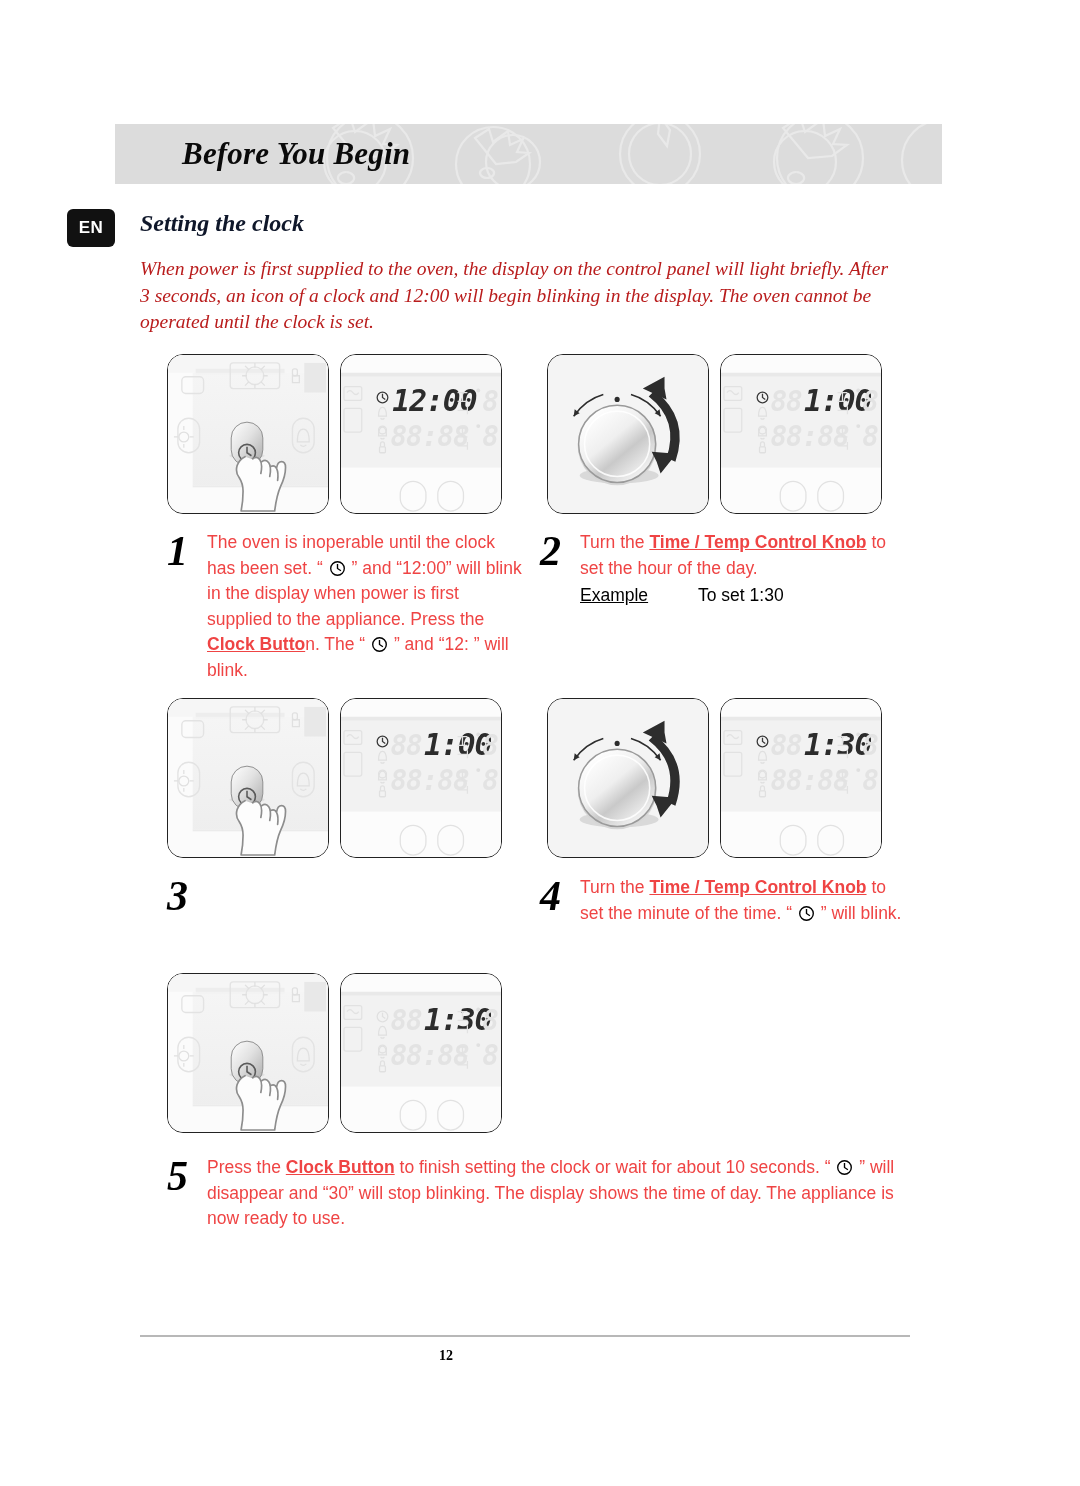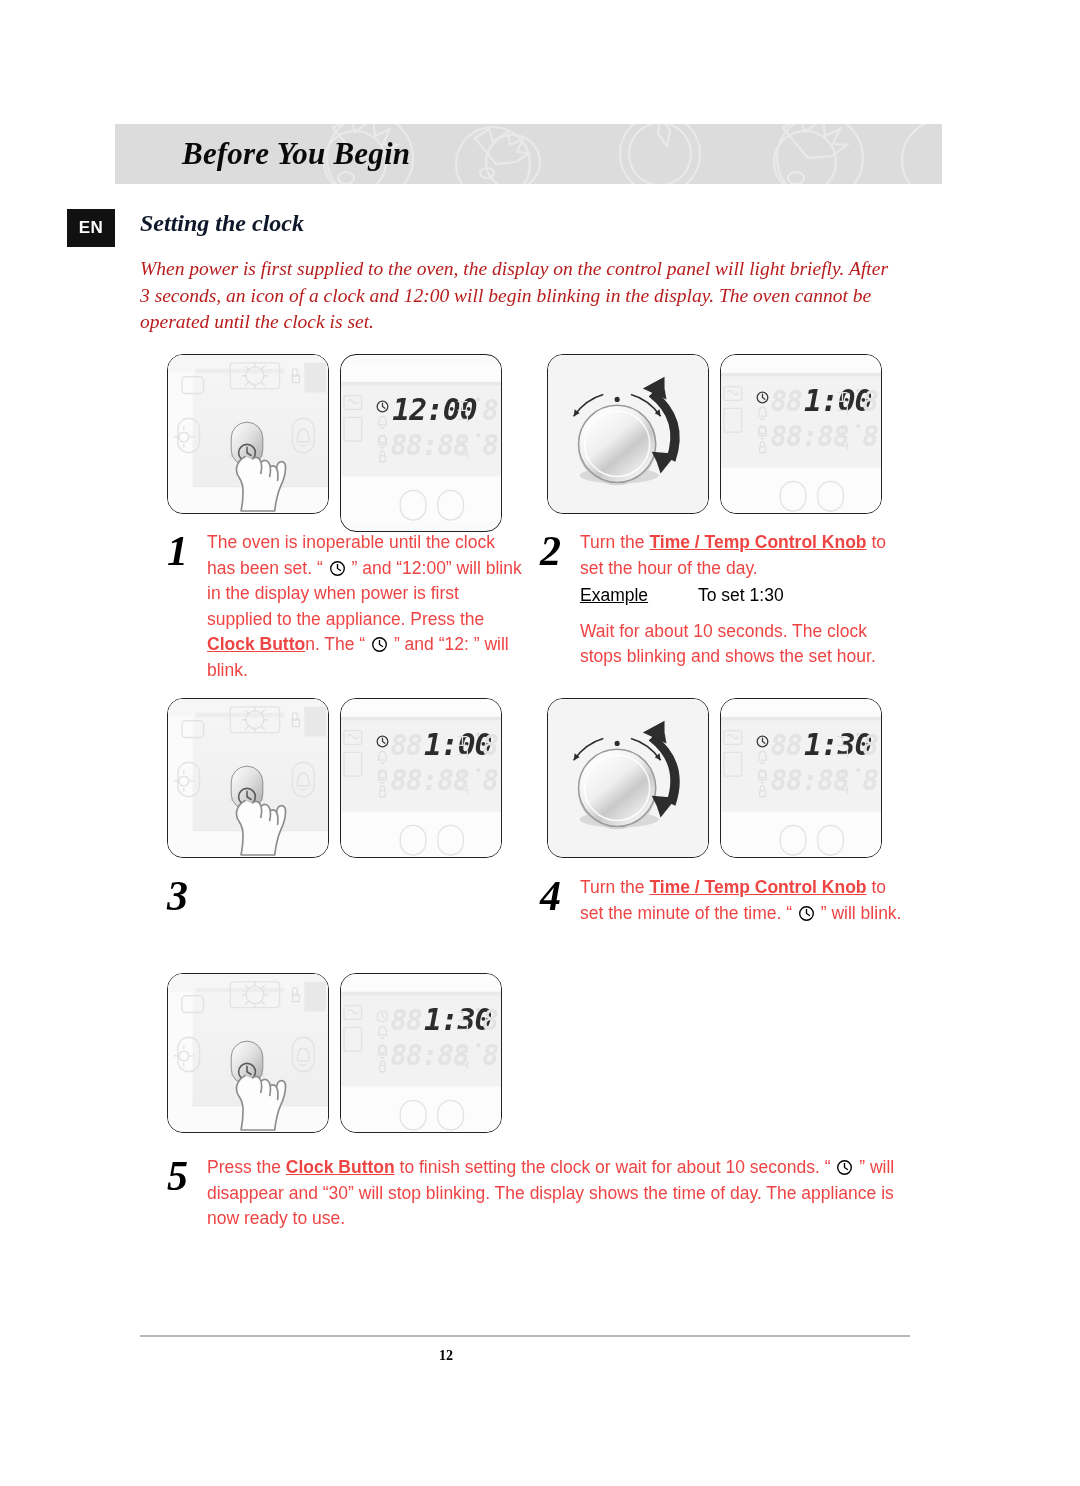--- a/index.html
+++ b/index.html
@@ -46,20 +46,21 @@
     left: 67px; top: 209px;
     width: 48px; height: 38px;
     background: #111;
     color: #fff;
     font-size: 17px;
     font-weight: bold;
     display: flex;
     align-items: center;
     justify-content: center;
     letter-spacing: 0.5px;
+    border-radius: 6px;
   }
   .section-title {
     position: absolute;
     left: 140px; top: 210px;
     font-family: "Liberation Serif", serif;
     font-style: italic;
     font-weight: bold;
     font-size: 24px;
     color: #0f172a;
     white-space: nowrap;
@@ -219,21 +220,21 @@
 
     <g fill="#fdfdfd" stroke="#8d8d8d" stroke-width="1.7" stroke-linejoin="round" stroke-linecap="round">
       <path d="M78 103 q-6 3 -8 9 q-2 7 2 12 q4 6 4 14 q0 10 -2 20 l34 0 q2 -16 6 -25 q5 -10 5 -19 q0 -6 -4 -6 q-4 0 -5 6"></path>
       <path d="M86 105 q4 -3 7 1 q3 4 1 14"></path>
       <path d="M95 108 q4 -3 7 1 q3 4 1 14"></path>
       <path d="M104 113 q4 -2 6 2 q2 4 1 12"></path>
     </g>
   </svg>
 </div>
 
-<div class="panel" style="left:340px; top:354px; width:162px; height:178px;">
+<div class="panel" style="left:340px; top:354px; width:162px; height:160px;">
   <svg viewBox="0 0 162 160">
     <rect x="0" y="0" width="162" height="160" fill="#fcfcfc"></rect>
     <rect x="0" y="22" width="162" height="92" fill="#f2f2f2"></rect>
     <rect x="0" y="18" width="162" height="4" fill="#e9e9e9"></rect>
     <g fill="none" stroke="#e2e2e2" stroke-width="1.3">
       <rect x="3" y="32" width="18" height="14" rx="2"></rect>
       <rect x="3" y="54" width="18" height="24" rx="2"></rect>
       <path d="M6 38 q3 -4 6 0 q3 4 6 0"></path>
       <rect x="60" y="128" width="26" height="30" rx="13"></rect>
       <rect x="98" y="128" width="26" height="30" rx="13"></rect>
@@ -353,21 +354,20 @@
 </div>
 
 <div class="step" style="left:540px; top:530px; width:370px;">
   <div class="step-num">2</div>
   <div style="margin-left:40px;">
     <div class="step-body">Turn the <b>Time / Temp Control Knob</b> to set the hour of the day.</div>
     <div class="sub-row">
       <span class="lbl">Example</span>
       <span>To set 1:30</span>
     </div>
-    <div class="step-body">Wait for about 10 seconds. The clock stops blinking and shows the set hour.</div>
   </div>
 </div>
 
 <div class="panel" style="left:167px; top:698px; width:162px; height:160px;">
   <svg viewBox="0 0 162 160">
     <rect x="0" y="0" width="162" height="160" fill="#fbfbfb"></rect>
     <rect x="0" y="0" width="162" height="18" fill="#f6f6f6"></rect>
     <rect x="28" y="14" width="90" height="6" fill="#ededed"></rect>
     <rect x="25" y="132" width="137" height="2" fill="#ebebeb"></rect>
     <rect x="25" y="18" width="137" height="114" fill="url(#pnlG)" opacity="0.85"></rect>

